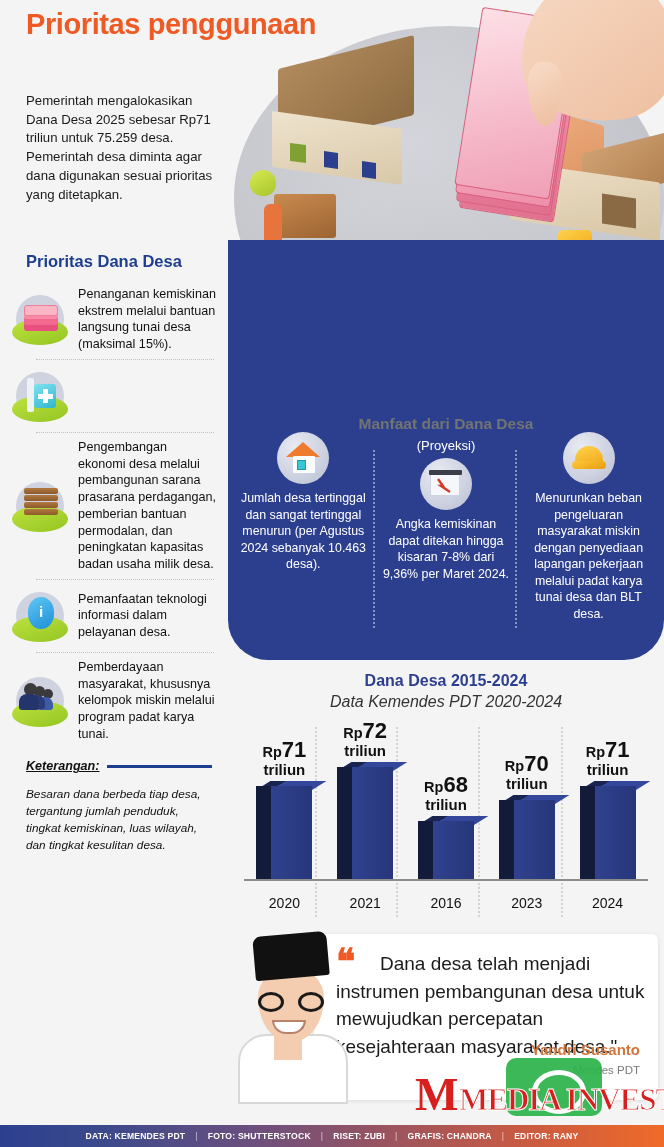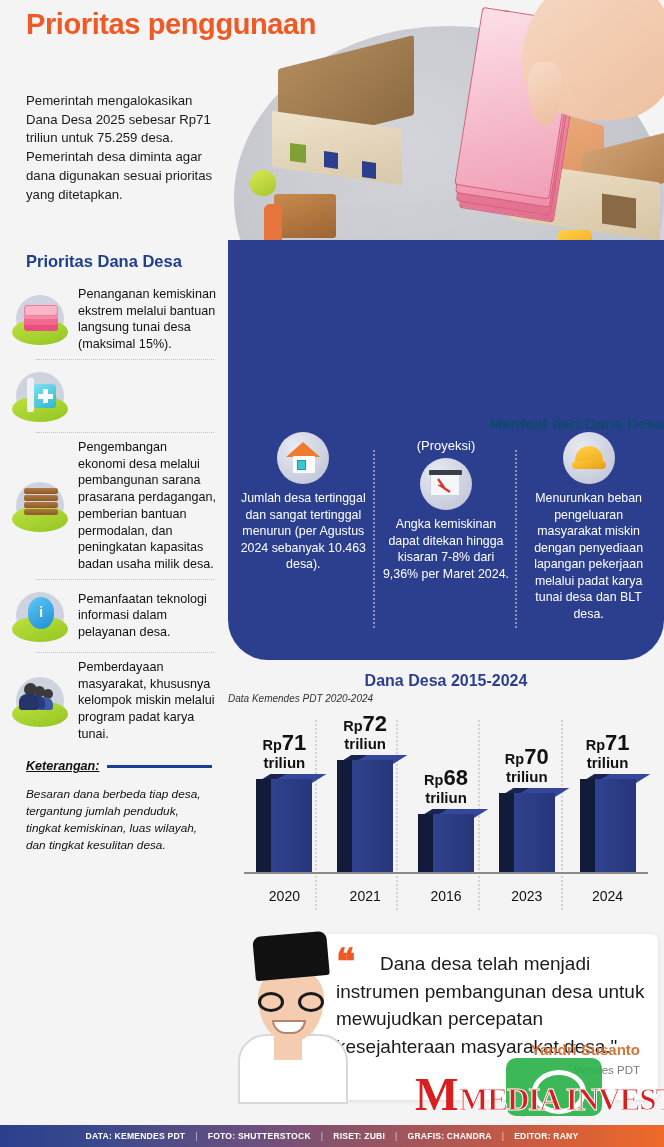--- a/index.html
+++ b/index.html
@@ -82,21 +82,21 @@
   .keterangan { margin: 12px 16px 0 26px; }
   .ket-row { display:flex; align-items:center; gap:8px; }
   .ket-title { font-size:12.6px; font-weight:800; font-style:italic; color:#111; white-space:nowrap;text-decoration:underline; }
   .ket-rule { flex:1; height:3px; background:#1e3f8f; border-top:1px solid #1e3f8f; }
   .ket-body { font-size: 11.8px; font-style: italic; line-height:1.42; color:#111; margin-top:13px; }
 
   
   .navy { position:absolute; left:228px; top:300px; width:436px; height:360px; background:#2c3f8f;
           border-radius: 0 0 40px 40px; z-index: 8; }
   .navy:before { content:""; position:absolute; left:0; top:-60px; width:100%; height:70px; background:#2c3f8f; }
-  .manfaat-title { position:absolute; top:415px; left:228px; width:436px; text-align:right; font-size:15.5px; font-weight:800; color:#0c4a6e; z-index:12; }
+  .manfaat-title { position:absolute; top:415px; left:228px; width:436px; text-align:center; font-size:15.5px; font-weight:800; color:#737373; z-index:12; }
   .manfaat-sub { position:absolute; top:438px; left:228px; width:436px; text-align:center; font-size:13px; color:#ffffff; z-index:12; }
 
   .benefits { position:absolute; left:232px; top:432px; width:428px; display:flex; z-index:12; }
   .ben { width: 33.33%; text-align:center; padding: 0 6px; position:relative; }
   .ben .b-icon { width:52px; height:52px; border-radius:50%; margin: 0 auto 6px;
       background: radial-gradient(circle at 35% 30%, #e9ebf2, #b9bfd4); position:relative; }
   .ben p { font-size: 12.4px; line-height:1.33; color:#fff; }
   .ben.dotsep:after { content:""; position:absolute; right:0; top:18px; bottom:-6px; border-left:2px dotted rgba(255,255,255,.45); }
 
   .bi-house { position:absolute; left:10px; top:12px; width:32px; height:28px; }
@@ -109,21 +109,21 @@
   .bi-chart .bar { position:absolute; left:-1px; top:1px; width:33px; height:5px; background:#3c3f4a; border-radius:1px; }
   .bi-chart .zig { position:absolute; left:7px; top:9px; width:16px; height:15px; }
 
   .bi-helmet { position:absolute; left:9px; top:14px; width:34px; height:24px; }
   .bi-helmet .dome { position:absolute; left:3px; top:0; width:28px; height:19px; border-radius: 14px 14px 2px 2px; background: linear-gradient(160deg,#ffd34a,#f0a81c); }
   .bi-helmet .brim { position:absolute; left:0; top:15px; width:34px; height:8px; border-radius: 4px; background: linear-gradient(160deg,#ffc93a,#e89b10); }
 
   
   .chart-wrap { position:absolute; left:228px; top:672px; width:436px; height:258px; z-index:15; }
   .chart-title { text-align:center; font-size:16px; font-weight:800; color:#2c3f8f; }
-  .chart-sub { text-align:left; font-size:10px; font-style:italic; color:#333; margin-top:3px; }
+  .chart-sub { text-align:center; font-size:16px; font-style:italic; color:#333; margin-top:3px; }
   .plot { position:relative; margin: 10px 16px 0 16px; height: 196px; }
   .axis { position:absolute; left:0; right:0; bottom:36px; height:2px; background:#8b8b8b; }
   .gridv { position:absolute; top:6px; bottom:0px; width:0; border-left:2px dotted #d2d2d2; }
   .bars { position:absolute; left:0; right:0; bottom:38px; height:158px; display:flex; align-items:flex-end; justify-content:space-around; }
   .bar-col { width: 19%; display:flex; flex-direction:column; align-items:center; justify-content:flex-end; height:100%; position:relative; }
   .bar-label { position:absolute; bottom:100%; margin-bottom:4px; text-align:center; line-height:1.0; white-space:nowrap; }
   .bl-1 { font-size: 14.5px; font-weight:800; color:#111; }
   .bl-1 b { font-size: 22px; font-weight:800; }
   .bl-2 { font-size: 15px; font-weight:800; color:#111; margin-top:1px; }
   .bar3d { position:relative; width: 56px; }

